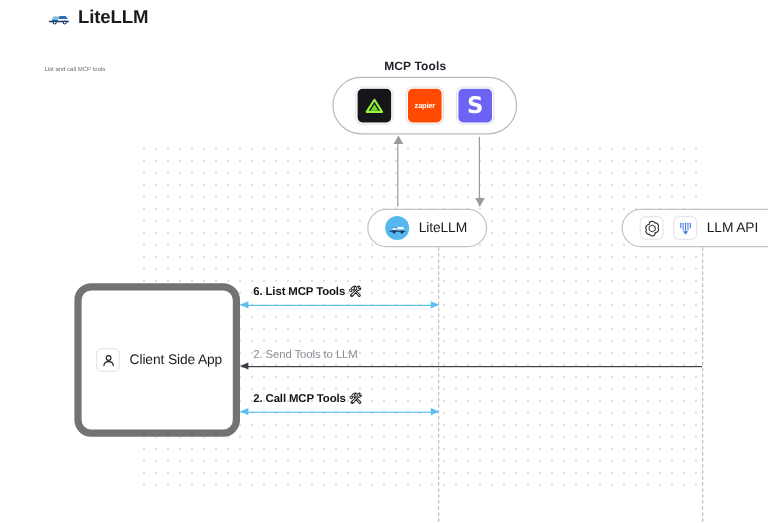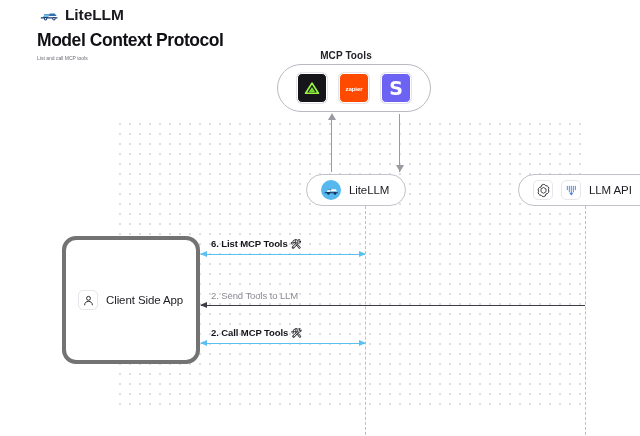--- a/index.html
+++ b/index.html
@@ -197,21 +197,21 @@
   }
 
   
   .client-card {
     position: absolute;
     left: 36px;
     top: 222px;
     width: 138px;
     height: 128px;
     box-sizing: border-box;
-    border: 4px solid #737373;
+    border: 6px solid #737373;
     border-radius: 14px;
     background: #ffffff;
     display: flex;
     align-items: center;
     gap: 8px;
     padding-left: 12px;
   }
   .client-label {
     font-size: 11.5px;
     font-weight: 400;
@@ -313,21 +313,20 @@
         <path d="M12 7.6h6.5l2.6 3.2H11.2z" fill="#2f6fb5"></path>
         <circle cx="7" cy="14.4" r="2.1" fill="#1b3c70"></circle>
         <circle cx="7" cy="14.4" r="0.9" fill="#ffffff"></circle>
         <circle cx="17.6" cy="14.4" r="2.1" fill="#1b3c70"></circle>
         <circle cx="17.6" cy="14.4" r="0.9" fill="#ffffff"></circle>
       </svg>
     </span>
     <span class="brand-name">LiteLLM</span>
   </div>
 
-  <div class="page-title">Model Context Protocol</div>
   <div class="page-subtitle">List and call MCP tools</div>
 
   <div class="canvas">
 
     <div class="dotgrid"></div>
 
     <div class="lifeline lifeline-litellm"></div>
     <div class="lifeline lifeline-llmapi"></div>
 
     <div class="vline vline-up"></div>

